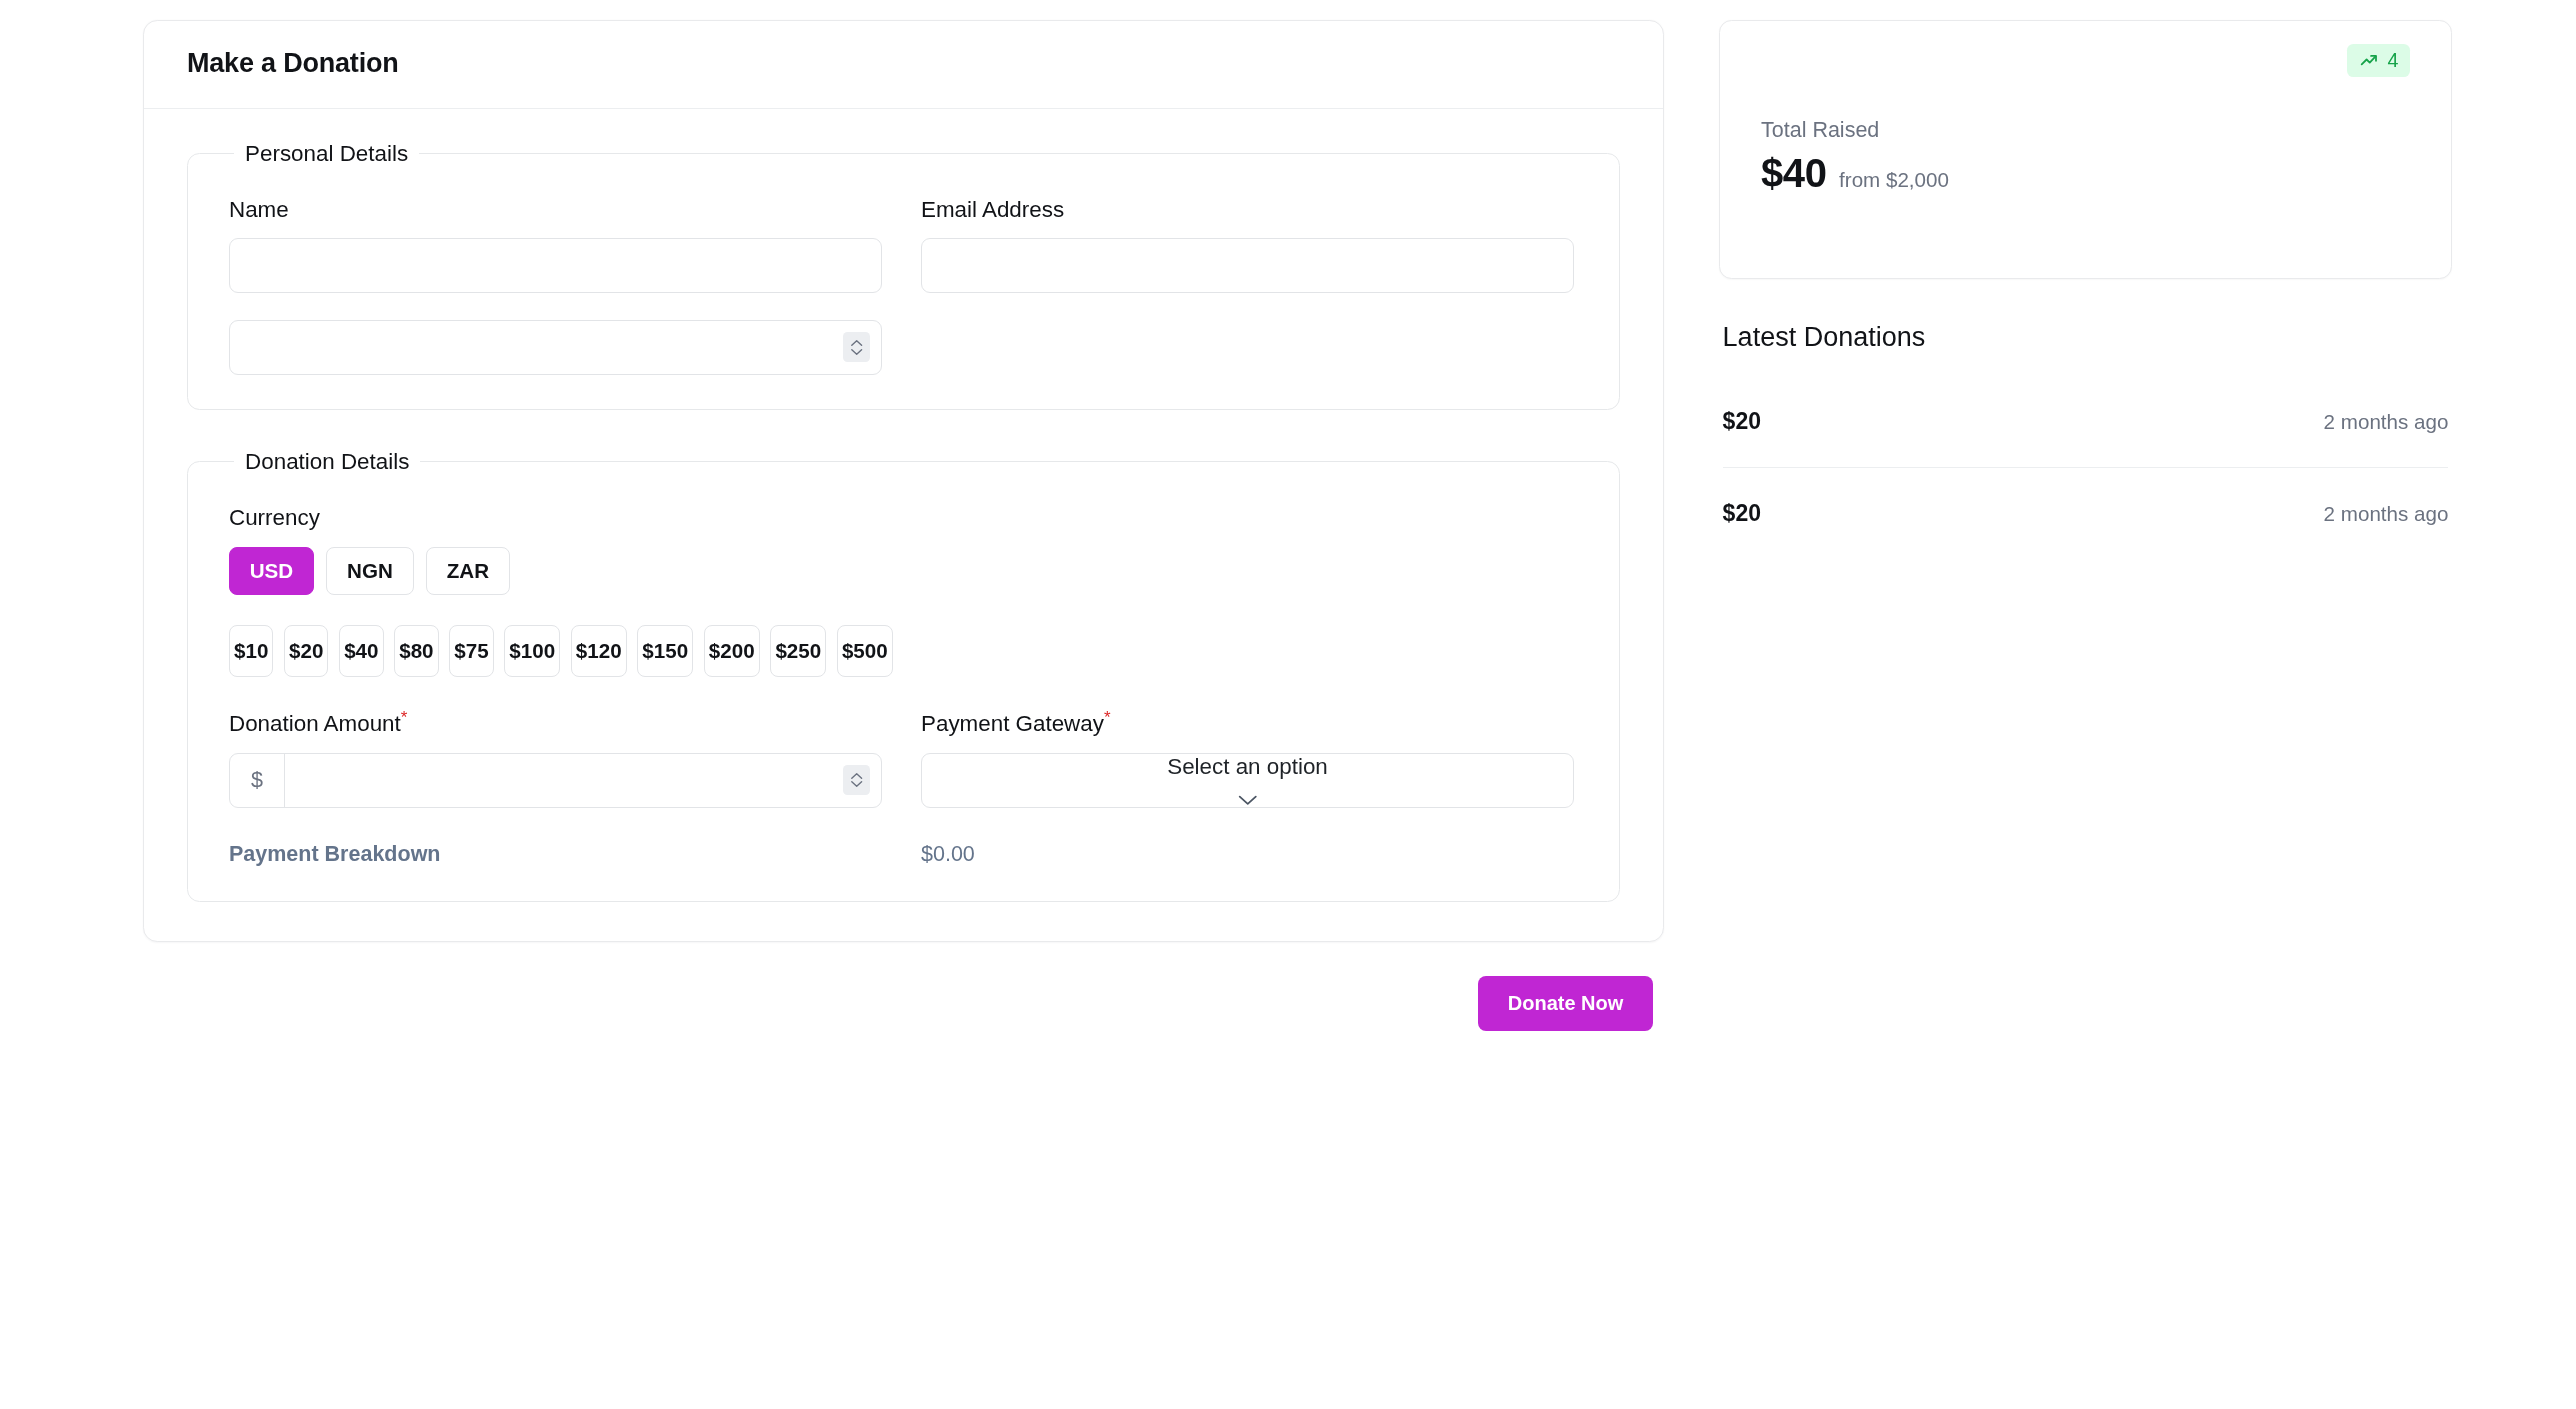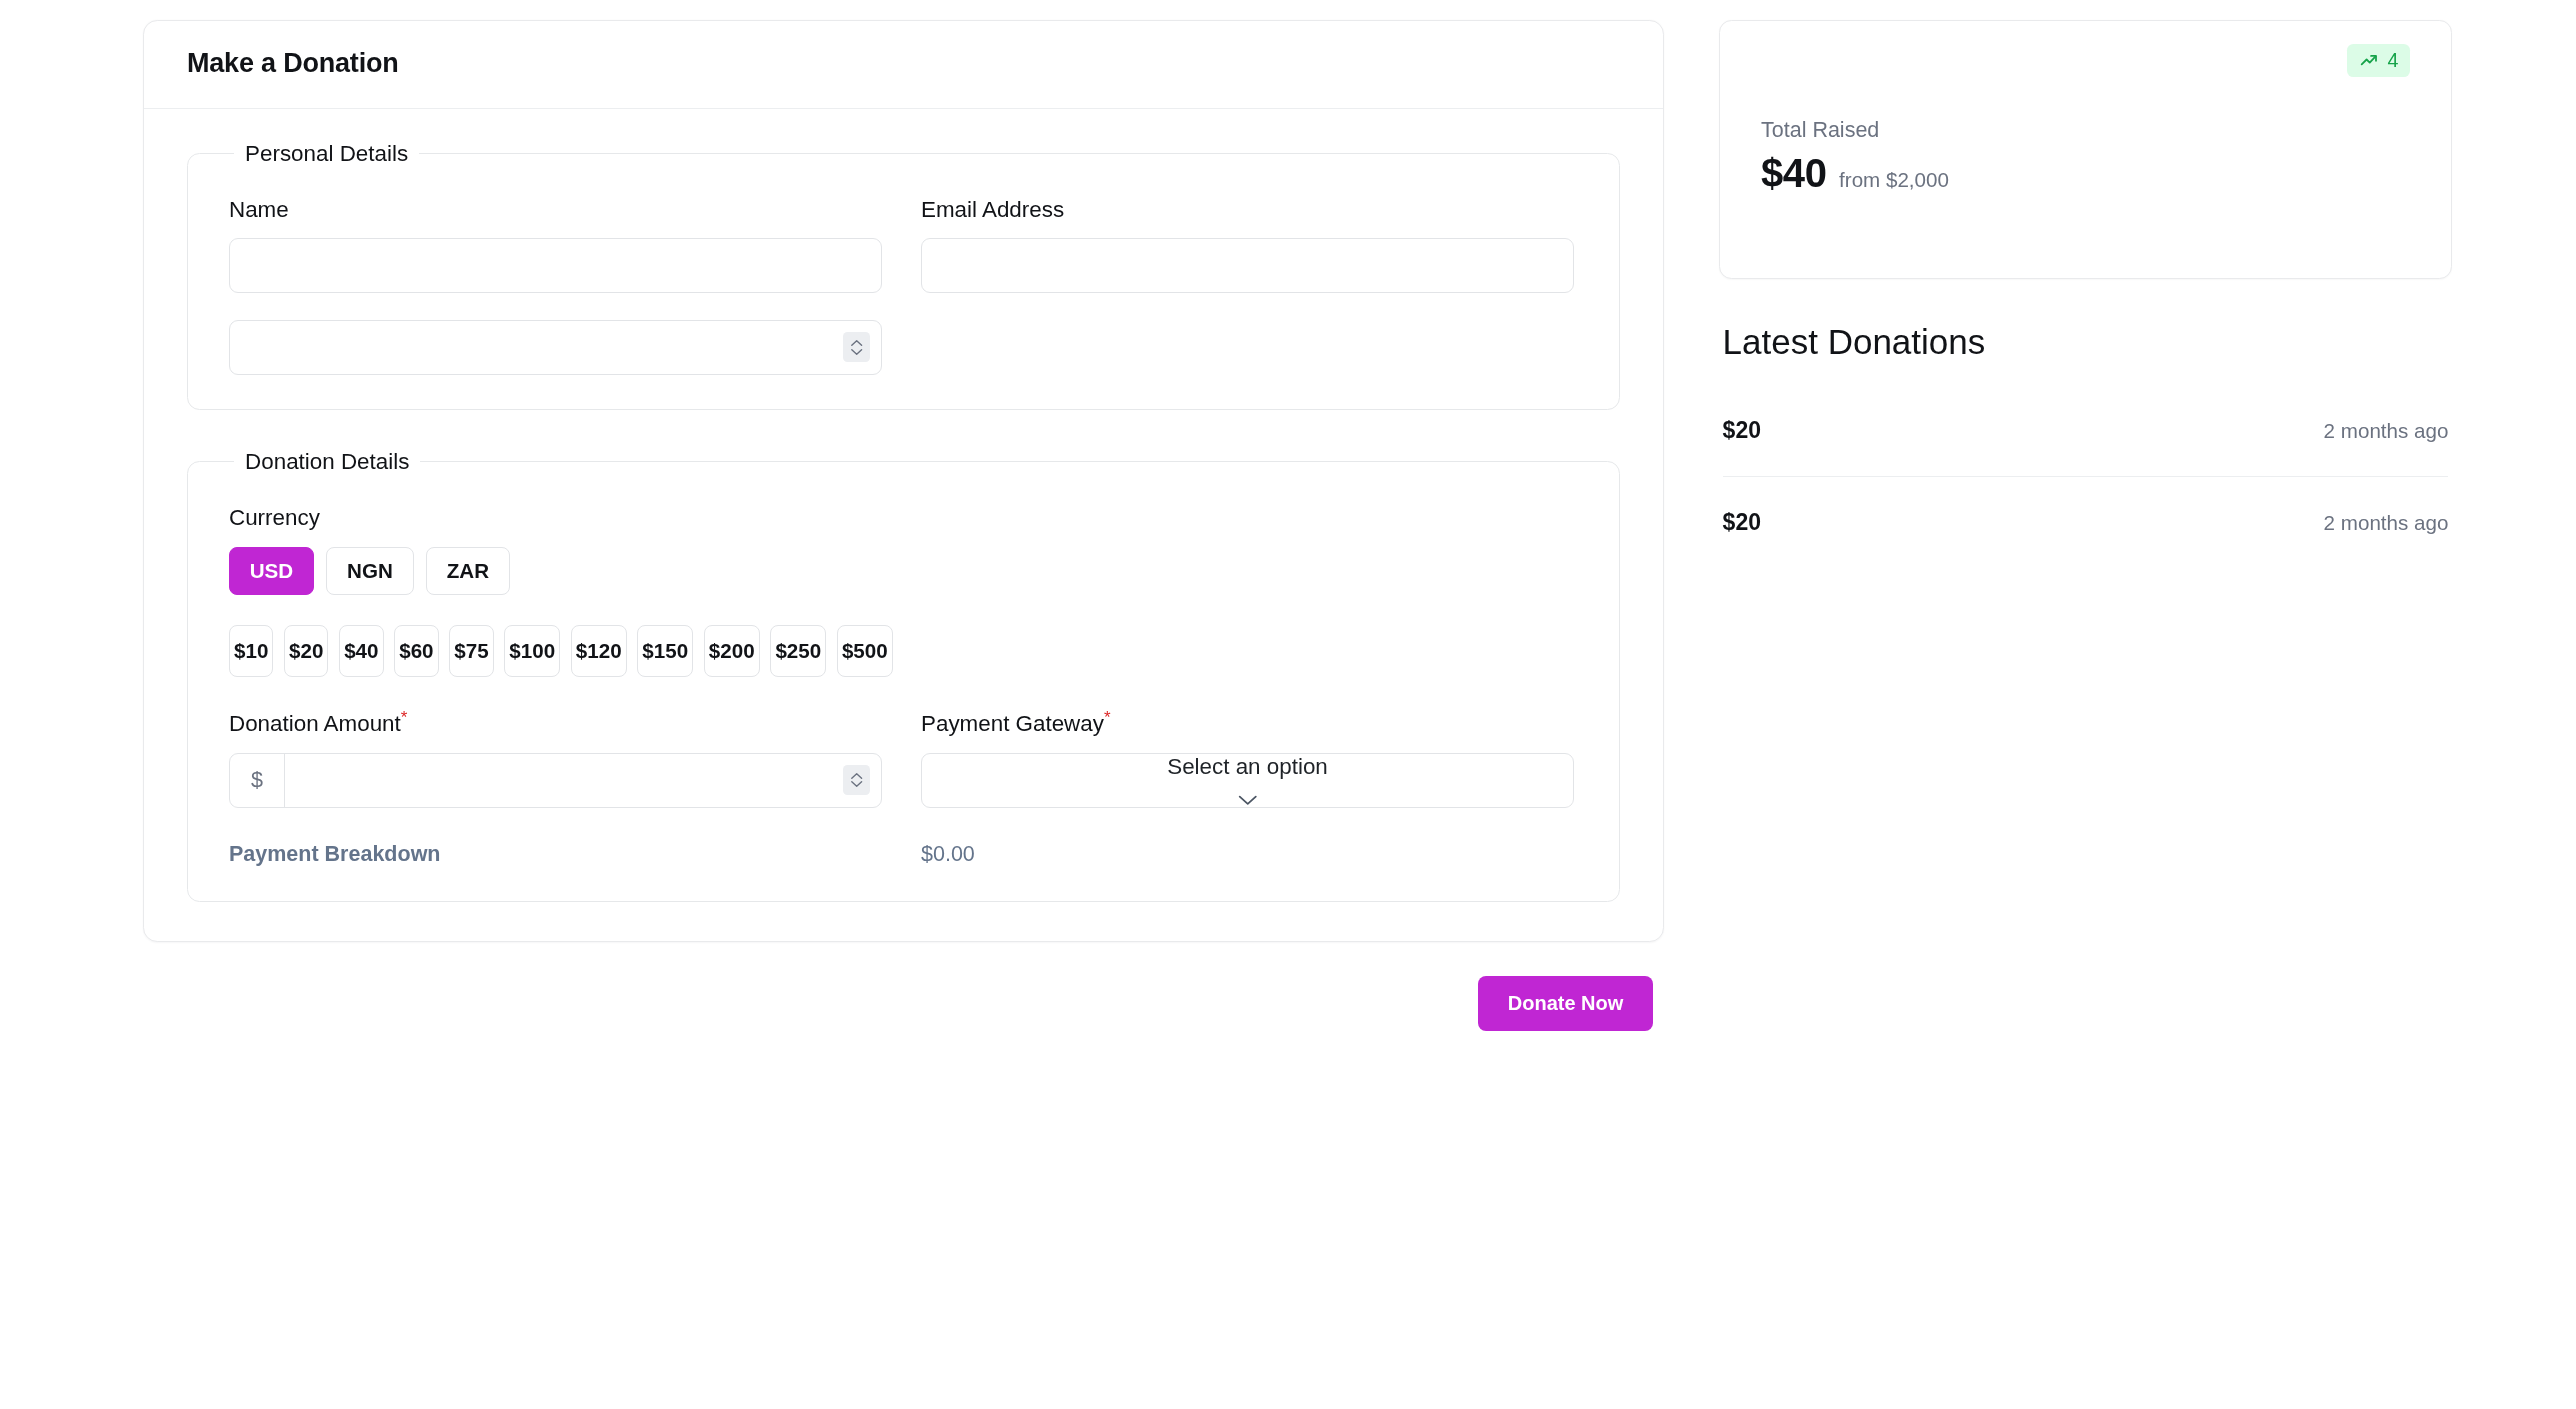--- a/index.html
+++ b/index.html
@@ -313,21 +313,21 @@
     font-weight: bold;
     color: #111317;
     letter-spacing: -0.4px;
   }
   .stat-sub {
     font-size: 20.6px;
     color: #6b7280;
   }
 
   .latest-title {
-    font-size: 35px;
+    font-size: 27px;
     color: #111317;
     margin-bottom: 43px;
     padding-left: 3.6px;
   }
 
   .donation-list { padding: 0 3.6px; }
 
   .donation-item {
     display: flex;
     align-items: center;
@@ -407,21 +407,21 @@
           <div class="currency-row">
             <button class="pill active">USD</button>
             <button class="pill">NGN</button>
             <button class="pill">ZAR</button>
           </div>
 
           <div class="amount-row">
             <button class="pill">$10</button>
             <button class="pill">$20</button>
             <button class="pill">$40</button>
-            <button class="pill">$60</button>
+            <button class="pill">$80</button>
             <button class="pill">$75</button>
             <button class="pill">$100</button>
             <button class="pill">$120</button>
             <button class="pill">$150</button>
             <button class="pill">$200</button>
             <button class="pill">$250</button>
             <button class="pill">$500</button>
           </div>
 
           <div class="field-row">

